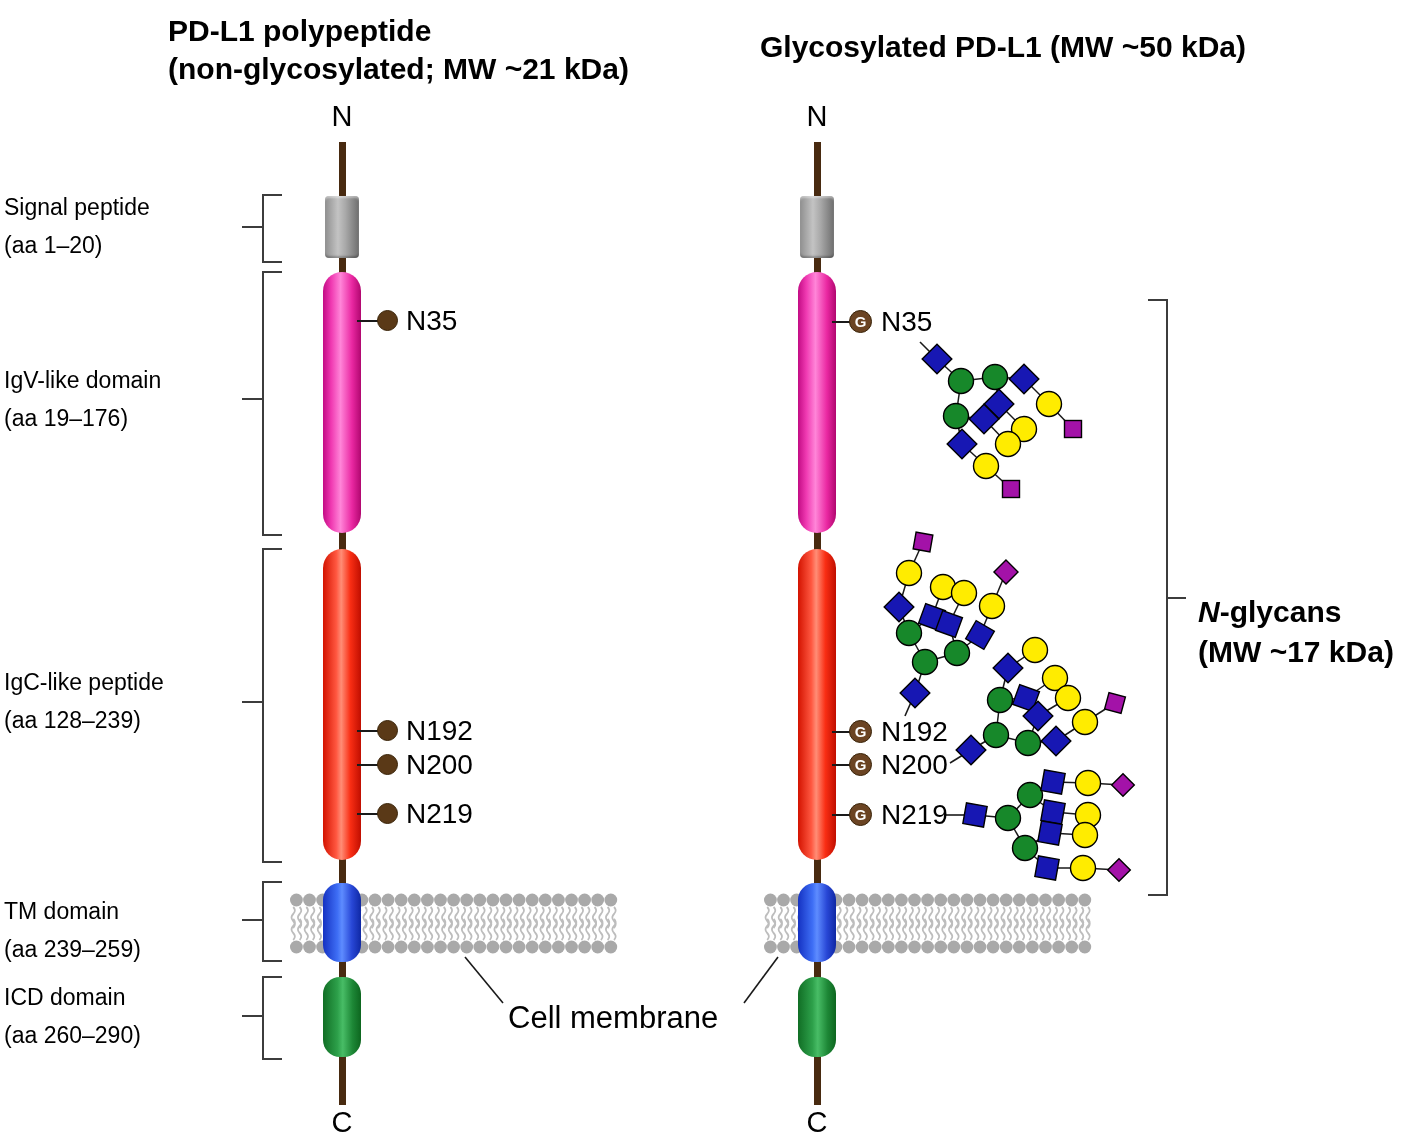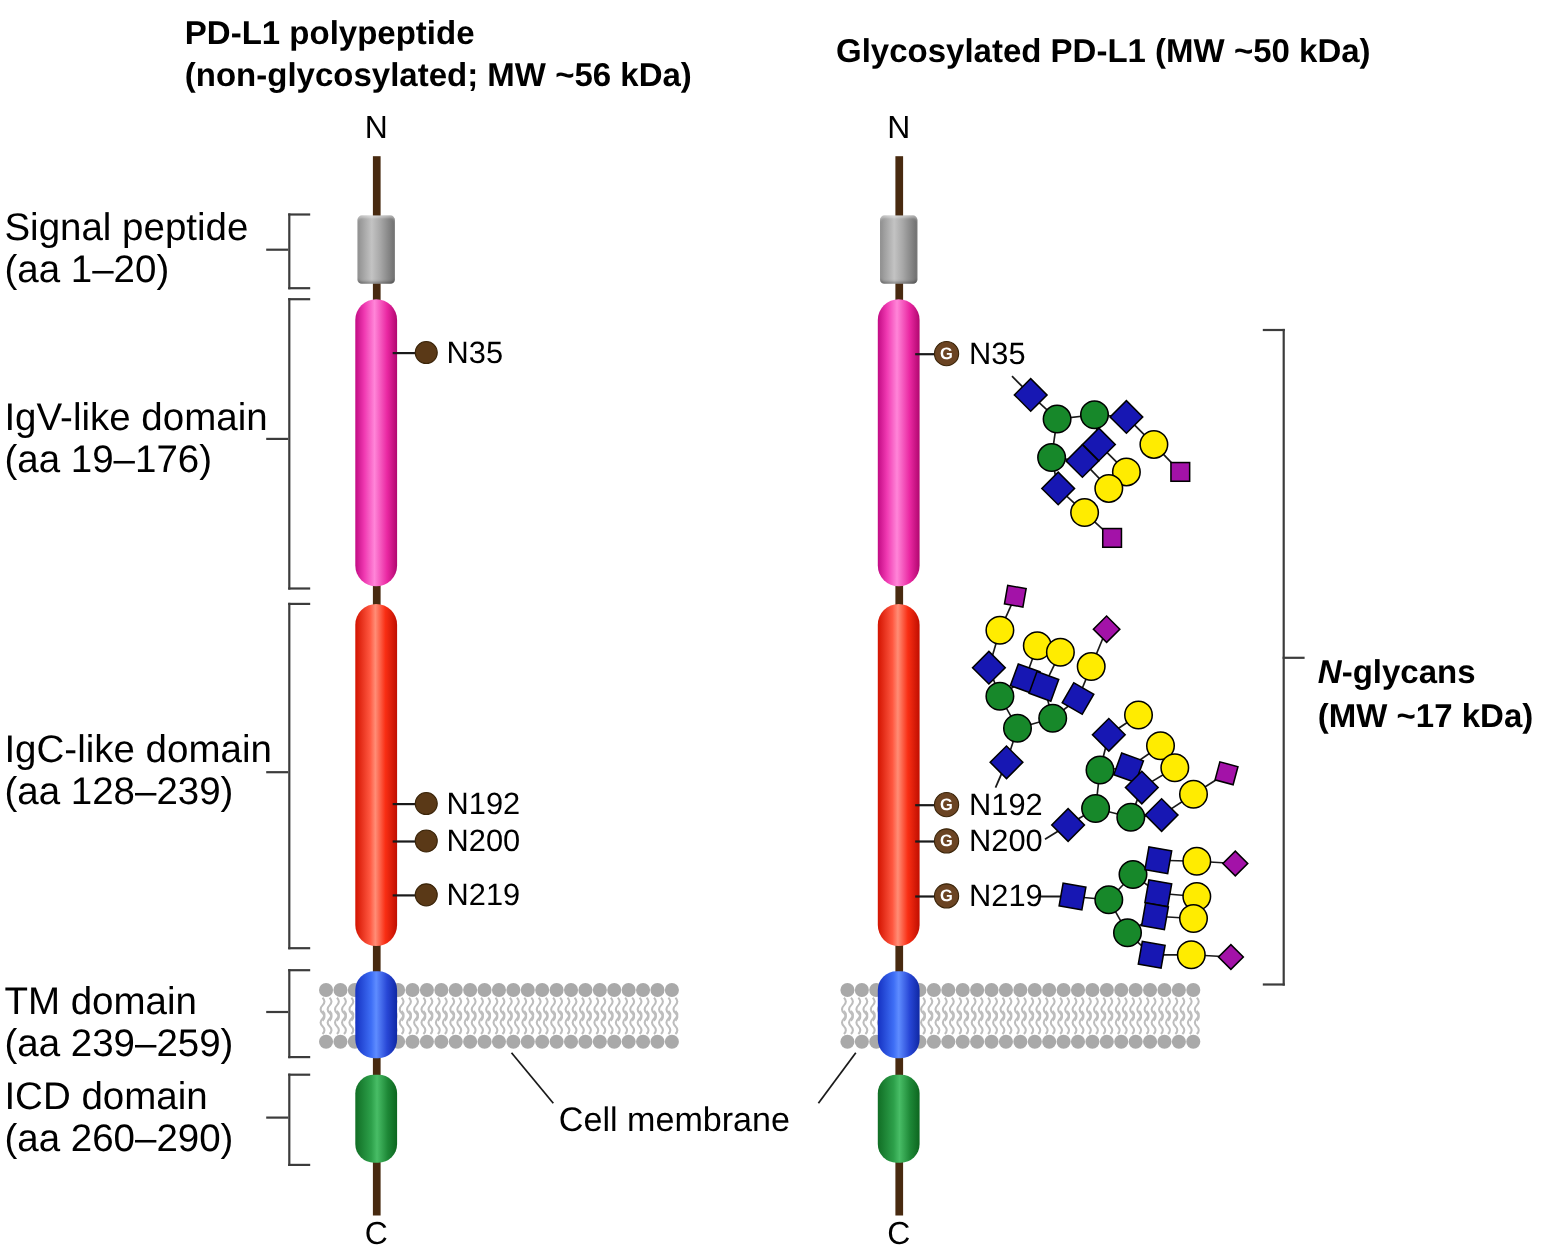--- a/index.html
+++ b/index.html
@@ -1,21 +1,21 @@
 <!DOCTYPE html>
 <html><head>
 <meta charset="utf-8">
 <style>
   html,body{margin:0;padding:0;background:#fff;}
   #fig{position:relative;width:1418px;height:1140px;background:#fff;
        font-family:"Liberation Sans", sans-serif;color:#000;overflow:hidden;}
   #underlay{position:absolute;left:0;top:0;z-index:1;}
 
   .title{position:absolute;z-index:4;font-weight:bold;font-size:30px;line-height:38px;white-space:nowrap;}
-  .dlabel{position:absolute;z-index:4;font-size:35px;line-height:38px;white-space:nowrap;}
+  .dlabel{position:absolute;z-index:4;font-size:23px;line-height:38px;white-space:nowrap;}
   .terminal{position:absolute;z-index:4;font-size:29px;width:40px;text-align:center;}
   .sitelabel{position:absolute;z-index:4;font-size:28px;white-space:nowrap;}
   .memlabel{position:absolute;z-index:4;font-size:31px;white-space:nowrap;}
   .glabel{position:absolute;z-index:4;font-weight:bold;font-size:30px;line-height:40px;white-space:nowrap;}
   .glabel .ital{font-style:italic;}
 
   .backbone{position:absolute;width:7px;background:#482a10;z-index:2;}
   .rod{position:absolute;width:38px;z-index:2;}
   .rod.signal{width:34px;border-radius:4px;
     background:linear-gradient(90deg,#8f8f8f 0%,#c3c3c3 38%,#a9a9a9 60%,#6e6e6e 100%);
@@ -456,34 +456,34 @@
       <circle cx="1088" cy="815" r="12.5" fill="#ffec00" stroke="#000" stroke-width="1.4"></circle>
       <rect x="1039.5" y="822.5" width="21" height="21" fill="#1717b3" transform="rotate(10 1050 833)" stroke="#000" stroke-width="1.4"></rect>
       <circle cx="1085" cy="835" r="12.5" fill="#ffec00" stroke="#000" stroke-width="1.4"></circle>
       <rect x="1036.5" y="857.5" width="21" height="21" fill="#1717b3" transform="rotate(10 1047 868)" stroke="#000" stroke-width="1.4"></rect>
       <circle cx="1083" cy="868" r="12.5" fill="#ffec00" stroke="#000" stroke-width="1.4"></circle>
       <rect x="1111" y="862" width="16" height="16" fill="#a312a8" transform="rotate(45 1119 870)" stroke="#000" stroke-width="1.4"></rect>
     </svg>
 
   <div class="title" style="left:168px;top:12px;">
     <div>PD-L1 polypeptide</div>
-    <div>(non-glycosylated; MW ~56 kDa)</div>
+    <div>(non-glycosylated; MW ~21 kDa)</div>
   </div>
   <div class="title" style="left:760px;top:18px;margin-top:10px;">Glycosylated PD-L1 (MW ~50 kDa)</div>
 
   <div class="dlabel" style="left:4px;top:188px;">
     <div>Signal peptide</div>
     <div>(aa 1–20)</div>
   </div>
   <div class="dlabel" style="left:4px;top:361px;">
     <div>IgV-like domain</div>
     <div>(aa 19–176)</div>
   </div>
   <div class="dlabel" style="left:4px;top:663px;">
-    <div>IgC-like domain</div>
+    <div>IgC-like peptide</div>
     <div>(aa 128–239)</div>
   </div>
   <div class="dlabel" style="left:4px;top:881px;margin-top:11px;">
     <div>TM domain</div>
     <div>(aa 239–259)</div>
   </div>
   <div class="dlabel" style="left:4px;top:978px;">
     <div>ICD domain</div>
     <div>(aa 260–290)</div>
   </div>

